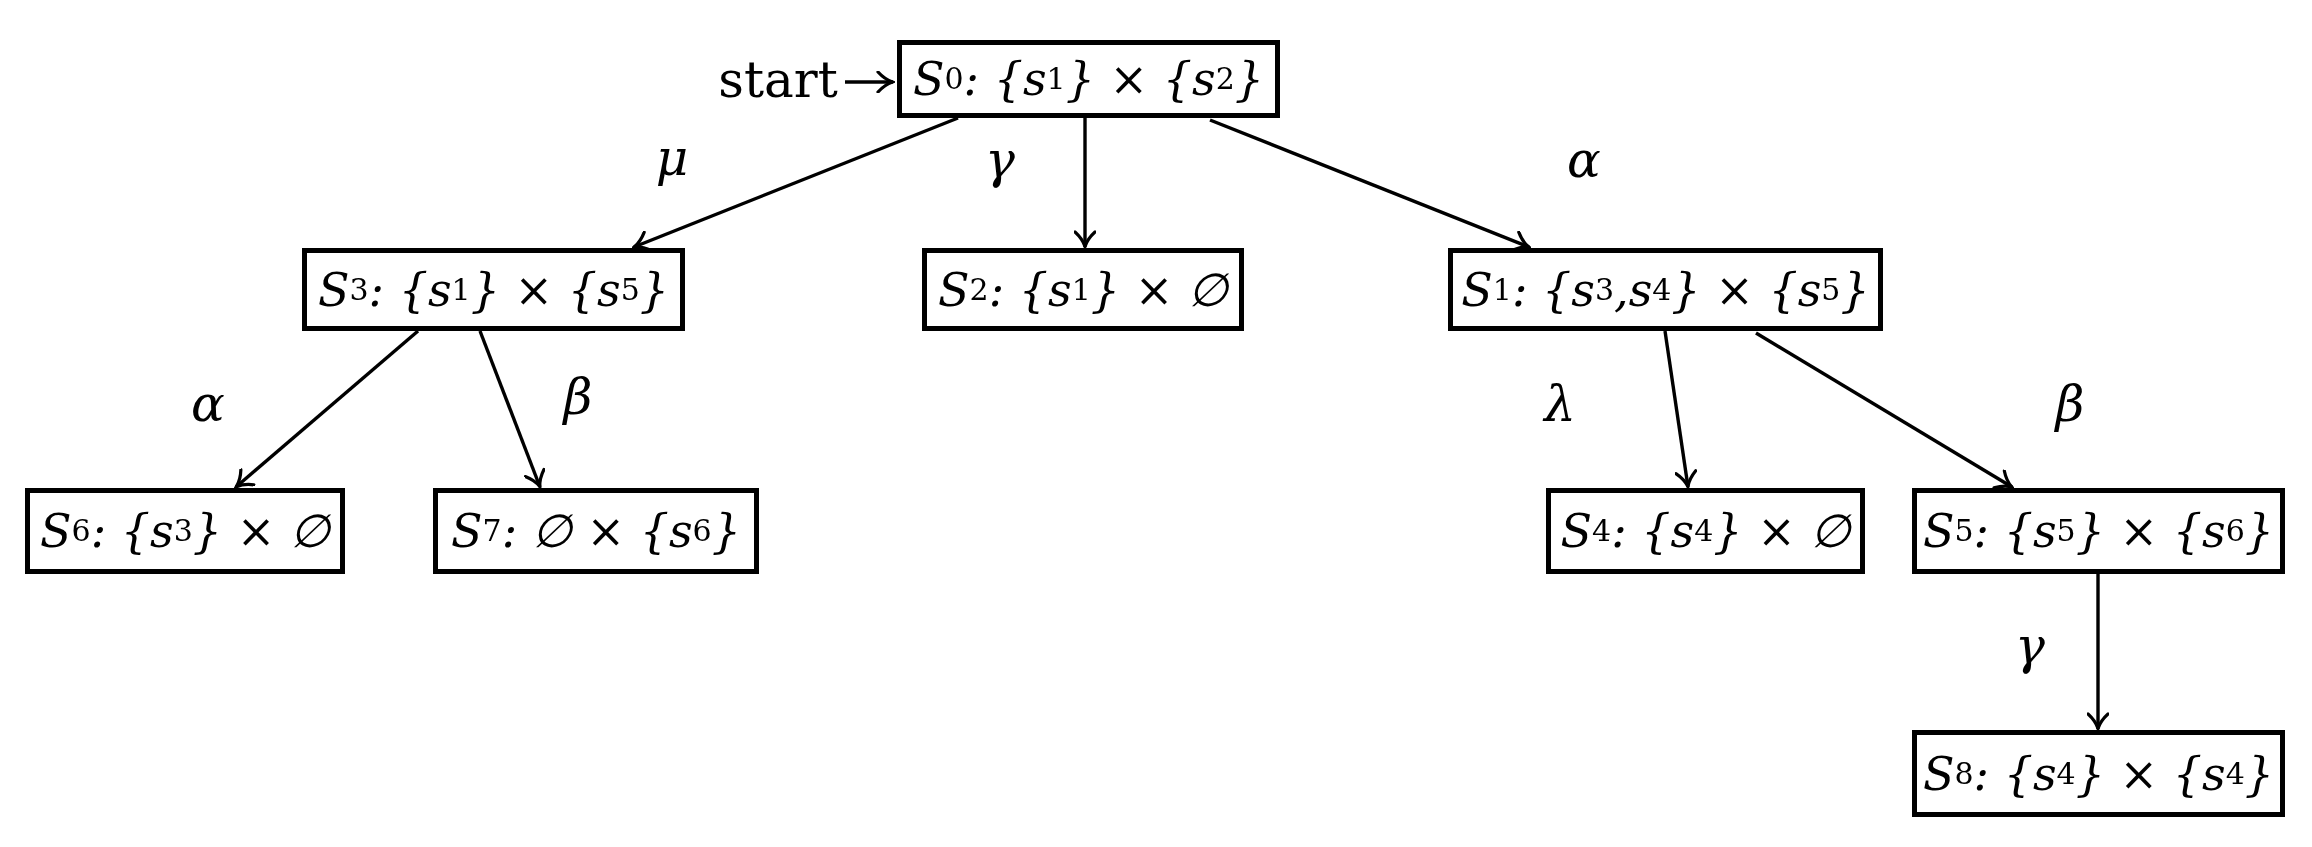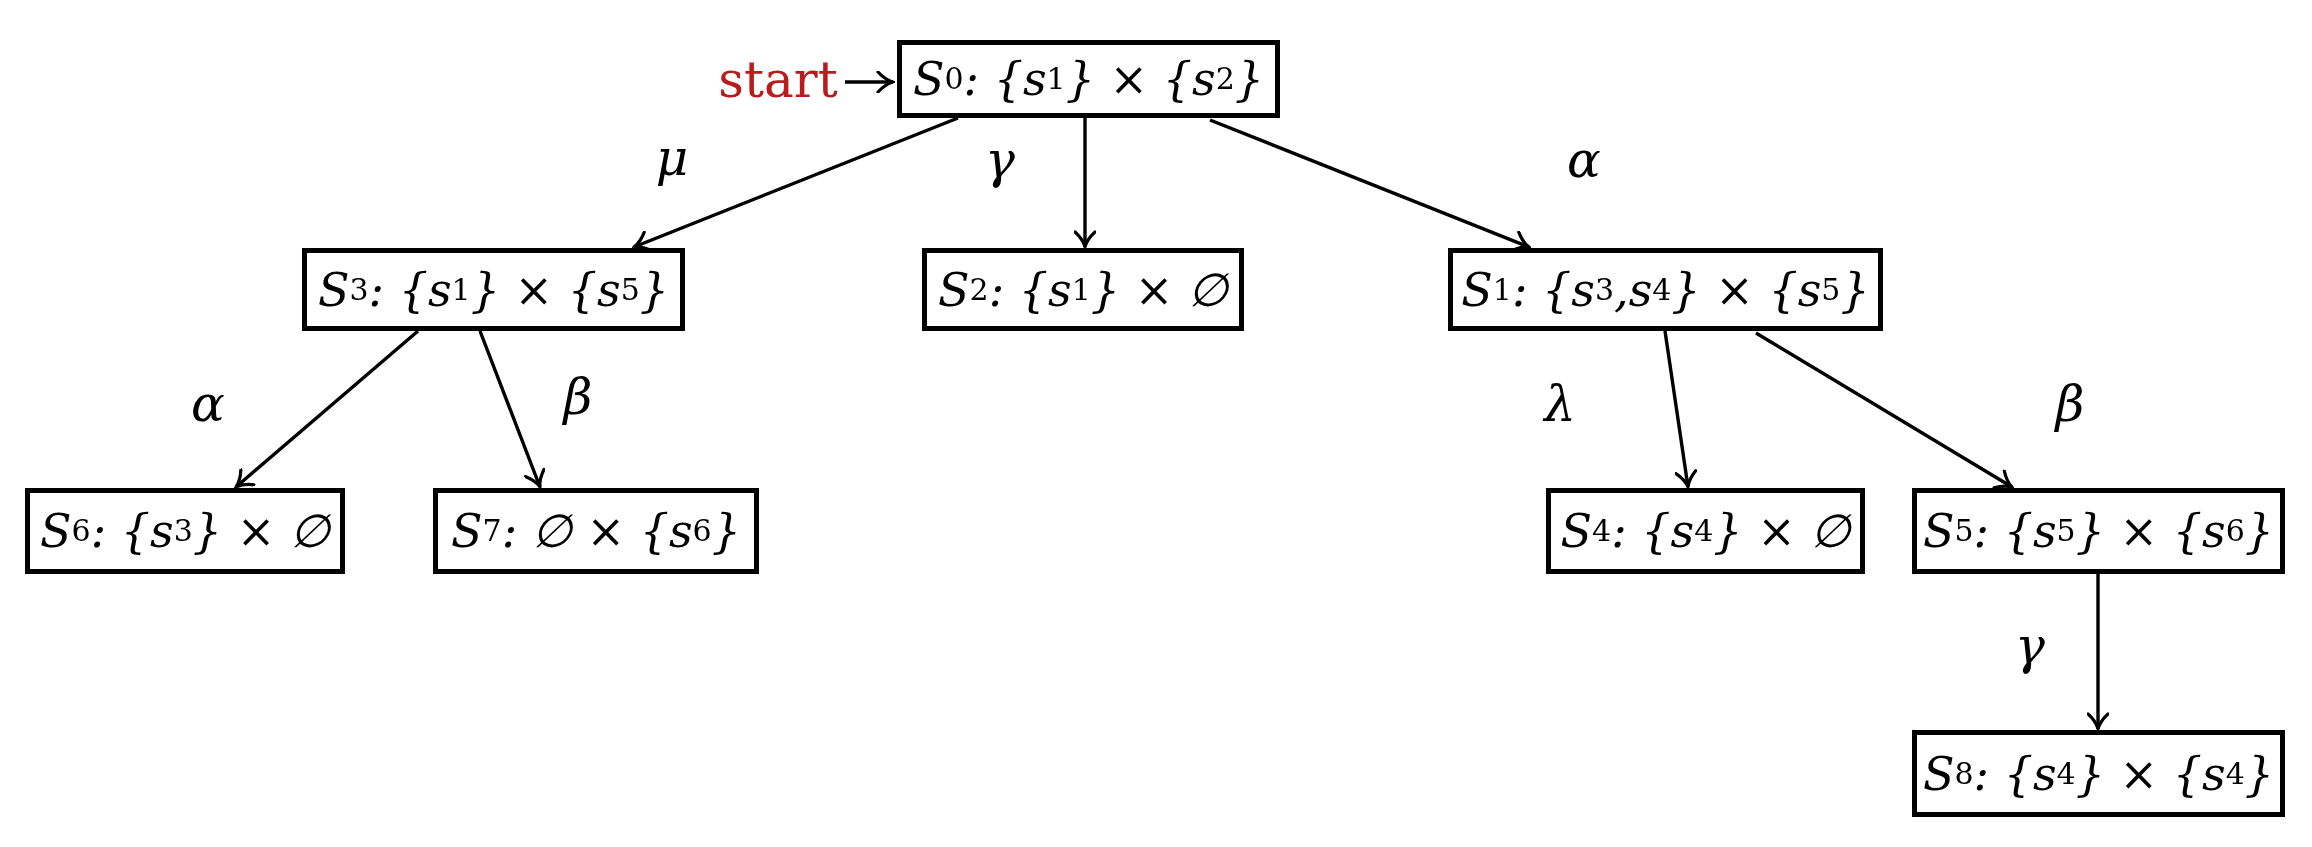--- a/index.html
+++ b/index.html
@@ -42,21 +42,21 @@
     font-size: 50px;
     color: #000000;
     white-space: nowrap;
     line-height: 1;
   }
   .start-label {
     position: absolute;
     transform: translate(-50%, -50%);
     font-style: normal;
     font-size: 50px;
-    color: #b91c1c;
+    color: #000000;
     white-space: nowrap;
     line-height: 1;
   }
 </style>
 </head>
 <body>
 
 <div id="stage">
   <svg id="edge-canvas" viewBox="0 0 2312 847" xmlns="http://www.w3.org/2000/svg">
     <defs>

